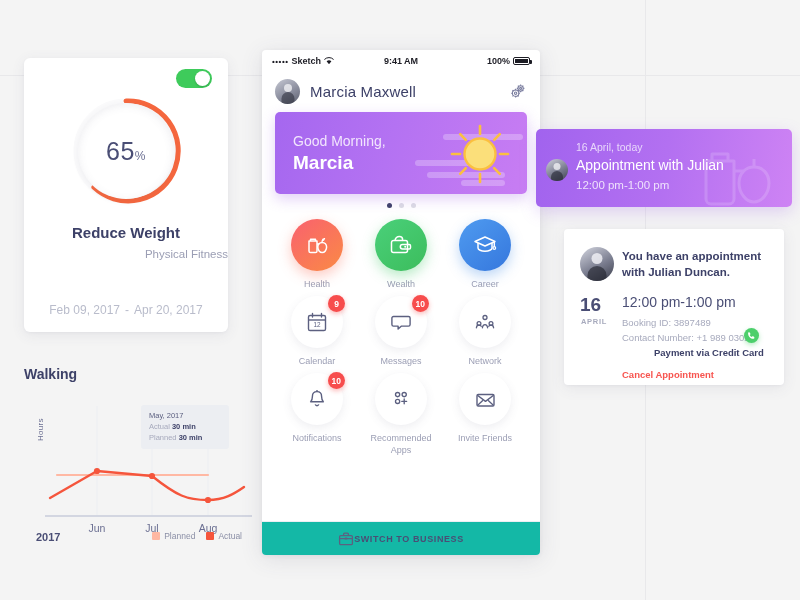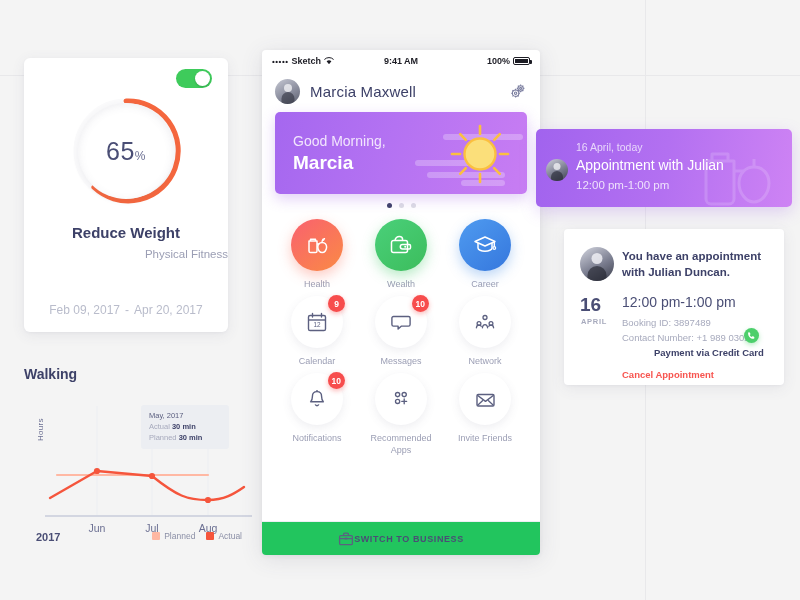--- a/index.html
+++ b/index.html
@@ -121,21 +121,21 @@
   .circ.plain { background: #fff; box-shadow: 0 3px 10px rgba(90,90,120,.10); }
   .badge {
     position: absolute; right: -2px; top: -1px; min-width: 17px; height: 17px; border-radius: 9px;
     background: #f74d4d; color: #fff; font-size: 8.5px; font-weight: bold;
     display: flex; align-items: center; justify-content: center; padding: 0 4px;
     box-shadow: 0 2px 5px rgba(247,77,77,.4);
   }
   .cell-label { margin-top: 7px; font-size: 9px; color: #9b9eb4; text-align: center; line-height: 1.35; max-width: 72px; }
 
   .biz-bar {
-    position: absolute; left: 0; right: 0; bottom: 0; height: 34px; background: #22c55e;
+    position: absolute; left: 0; right: 0; bottom: 0; height: 34px; background: #14b8a6;
     display: flex; align-items: center; justify-content: center; 
     border-top: 1px solid #eceef3;
   }
   .biz-text { font-size: 9px; font-weight: bold; letter-spacing: .6px; color: #4a4e75; }
 
   
   .appt-purple {
     position: absolute; left: 536px; top: 129px; width: 256px; height: 78px;
     border-radius: 5px; overflow: hidden;
     background: linear-gradient(100deg,#a163ee 0%, #b370f1 50%, #ce83f4 100%);

